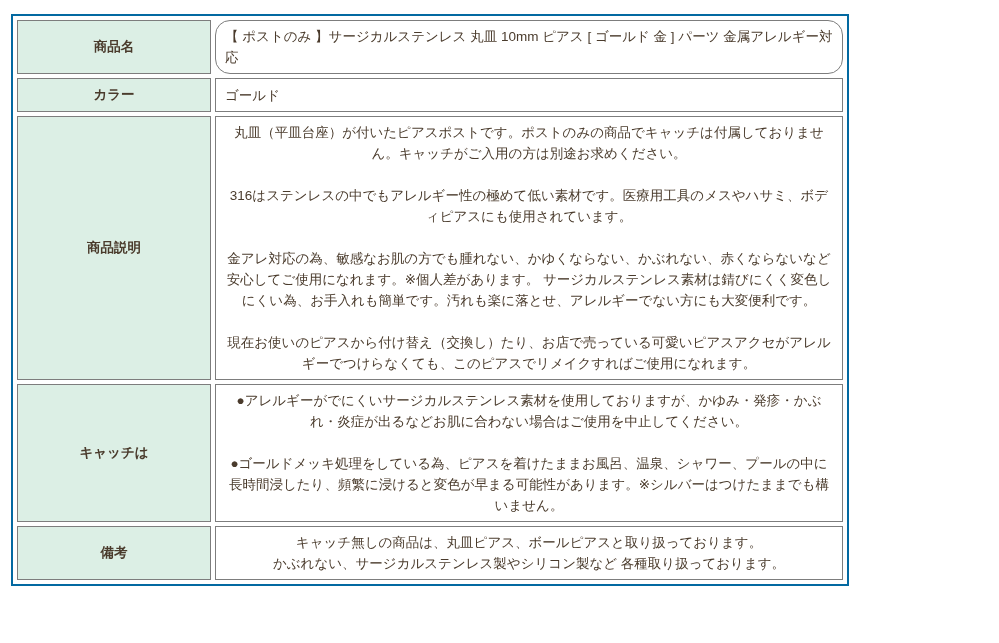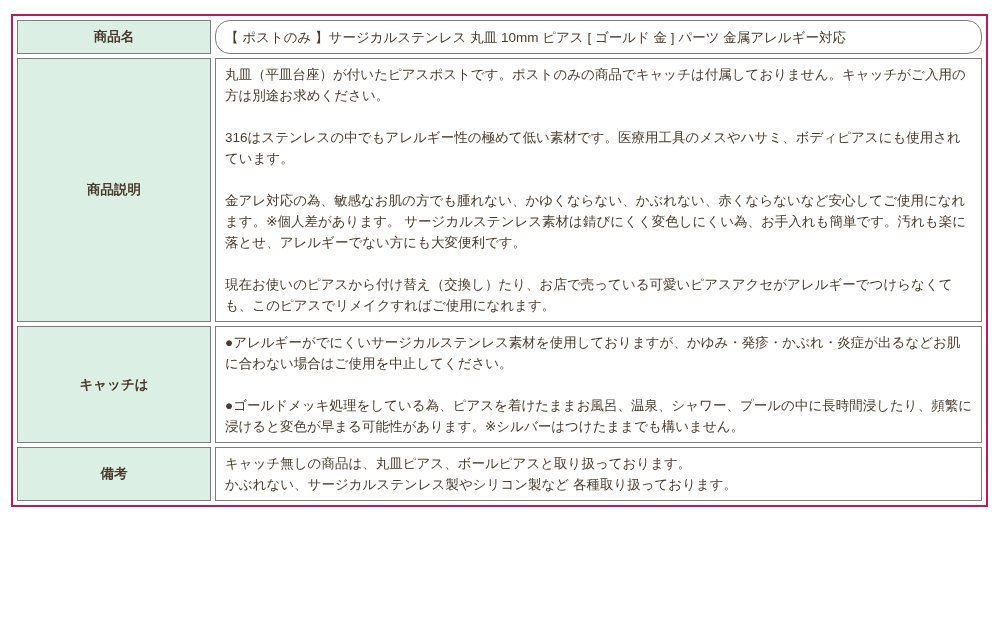--- a/index.html
+++ b/index.html
@@ -9,24 +9,24 @@
     font-family: "Liberation Sans", "DejaVu Sans", sans-serif;
   }
   .page {
     width: 999px;
     height: 643px;
     background: #ffffff;
     box-sizing: border-box;
     padding: 14px 11px;
   }
   table.spec-table {
-    width: 977px;
+    width: 838px;
     border-collapse: separate;
     border-spacing: 4px;
-    border: 2px solid #be185d;
+    border: 2px solid #0369a1;
     background: #ffffff;
     table-layout: fixed;
   }
   th.row-label {
     width: 184px;
     background: #dcefe5;
     border: 1px solid #7d7d7d;
     color: #4a3b2c;
     font-size: 13.5px;
     font-weight: bold;
@@ -38,33 +38,37 @@
     background: #ffffff;
     border: 1px solid #7d7d7d;
     color: #4a3b2c;
     font-size: 13.5px;
     line-height: 21px;
     text-align: left;
     vertical-align: middle;
     padding: 5px 9px;
   }
   td.row-value.bold { font-weight: normal; border-radius: 15px; }
-  td.row-value p { margin: 0 0 21px 0; }
+  td.row-value p { margin: 0 0 21px 0; text-align: center; }
   td.row-value p:last-child { margin-bottom: 0; }
   td.row-value p.tight { margin: 0; }
 </style>
 </head>
 <body>
 
 <div class="page">
   <table class="spec-table">
     <tbody>
       <tr>
         <th class="row-label">商品名</th>
         <td class="row-value bold">【 ポストのみ 】サージカルステンレス 丸皿 10mm ピアス [ ゴールド 金 ] パーツ 金属アレルギー対応</td>
+      </tr>
+      <tr>
+        <th class="row-label">カラー</th>
+        <td class="row-value">ゴールド</td>
       </tr>
       <tr>
         <th class="row-label">商品説明</th>
         <td class="row-value">
           <p>丸皿（平皿台座）が付いたピアスポストです。ポストのみの商品でキャッチは付属しておりません。キャッチがご入用の方は別途お求めください。</p>
           <p>316はステンレスの中でもアレルギー性の極めて低い素材です。医療用工具のメスやハサミ、ボディピアスにも使用されています。</p>
           <p>金アレ対応の為、敏感なお肌の方でも腫れない、かゆくならない、かぶれない、赤くならないなど安心してご使用になれます。※個人差があります。 サージカルステンレス素材は錆びにくく変色しにくい為、お手入れも簡単です。汚れも楽に落とせ、アレルギーでない方にも大変便利です。</p>
           <p>現在お使いのピアスから付け替え（交換し）たり、お店で売っている可愛いピアスアクセがアレルギーでつけらなくても、このピアスでリメイクすればご使用になれます。</p>
         </td>
       </tr>

